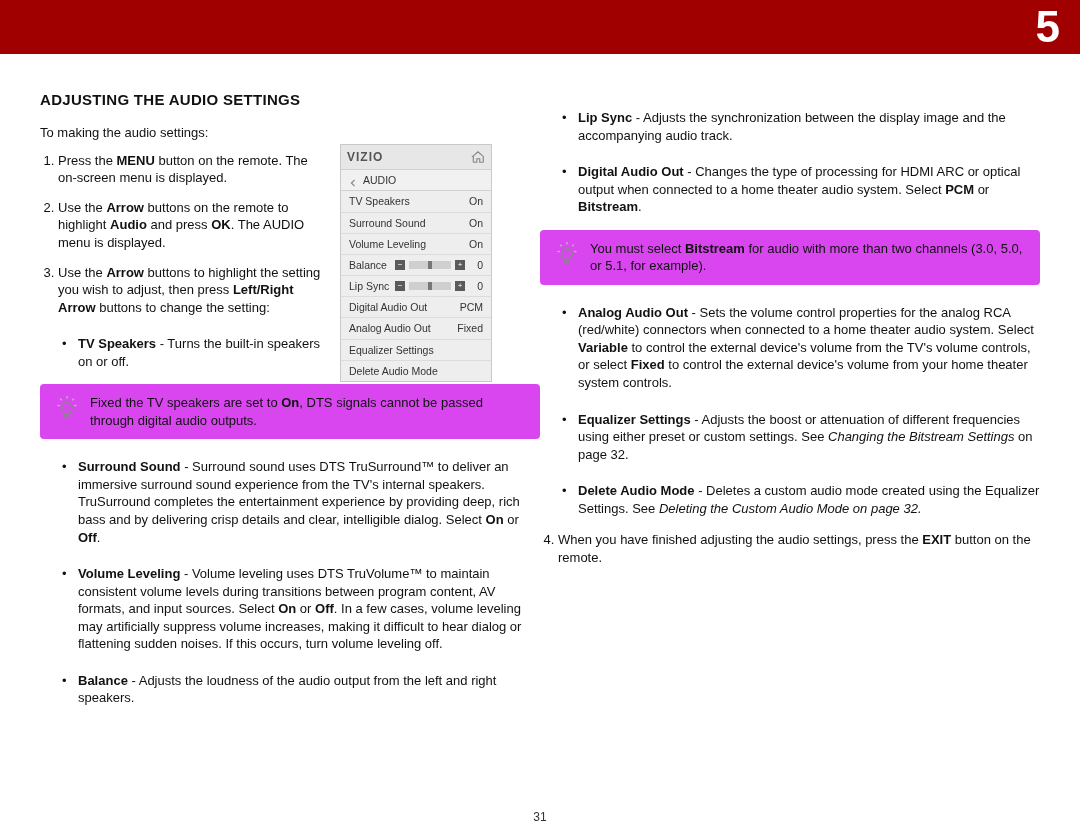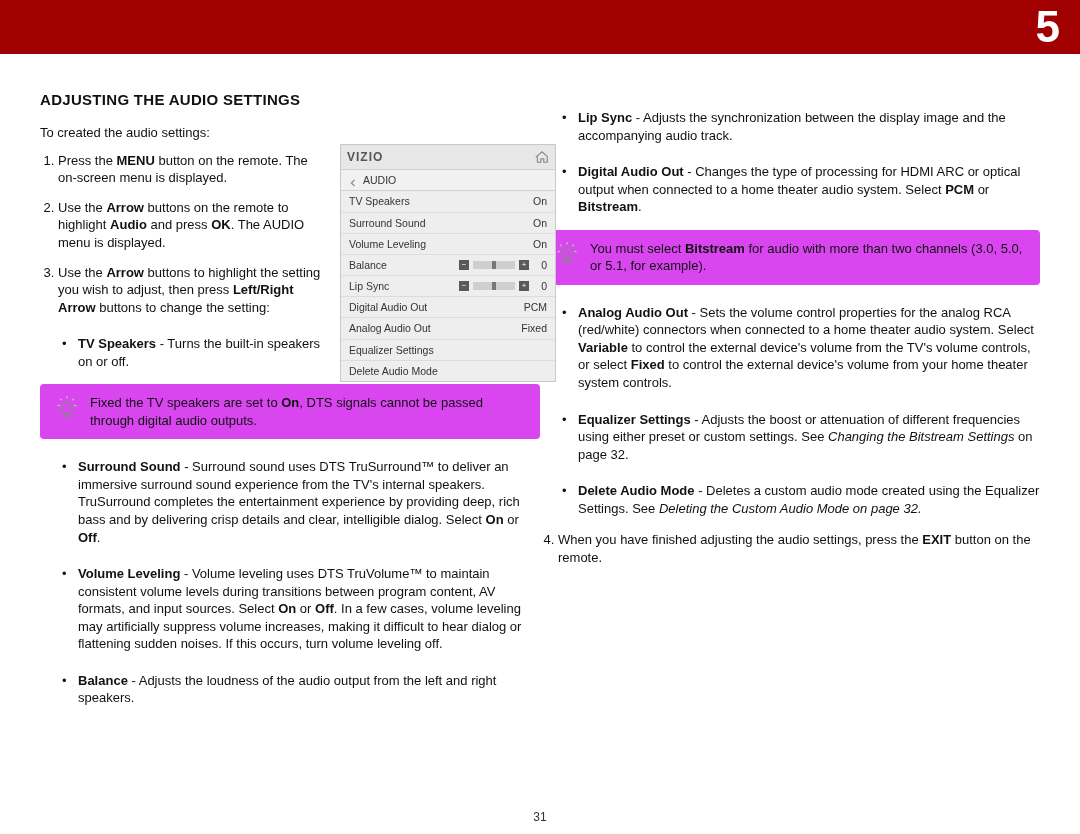--- a/index.html
+++ b/index.html
@@ -19,21 +19,21 @@
   .b { font-weight: 700; }
   .i { font-style: italic; }
   .tip { display: flex; align-items: flex-start; gap: 10px; background: #d946ef; border-radius: 4px; padding: 10px 14px; margin: 14px 0 18px; }
   .bulb { width: 26px; height: 26px; flex: 0 0 26px; margin-top: 2px; }
   .bulb svg { width: 100%; height: 100%; }
 
   
   .leftwrap { position: relative; }
   .leftwrap .textflow { width: 290px; }
 
-  .menu-mock { position: absolute; top: 54px; left: 300px; width: 216px; background: #eee; border: 1px solid #c9c9c9; font-size: 10.5px; color: #333; }
+  .menu-mock { position: absolute; top: 54px; left: 300px; width: 152px; background: #eee; border: 1px solid #c9c9c9; font-size: 10.5px; color: #333; }
   .menu-header { display: flex; align-items: center; justify-content: space-between; padding: 4px 6px; background: #e7e7e7; border-bottom: 1px solid #d2d2d2; }
   .vizio-logo { font-family: Arial, sans-serif; font-weight: 700; letter-spacing: 1px; font-size: 12px; color: #555; }
   .home-icon { width: 14px; height: 14px; }
   .menu-sub { display: flex; align-items: center; gap: 6px; padding: 3px 8px; background: #f1f1f1; border-bottom: 1px solid #d2d2d2; }
   .menu-sub .back-ic { width: 8px; height: 8px; }
   .menu-row { display: flex; align-items: center; justify-content: space-between; padding: 3px 8px; border-bottom: 1px solid #dcdcdc; }
   .menu-row:last-child { border-bottom: none; }
   .slider { display: flex; align-items: center; gap: 4px; }
   .slider-track { width: 42px; height: 8px; background: #cfcfcf; position: relative; }
   .slider-track .thumb { position: absolute; top: 0; left: 50%; transform: translateX(-50%); width: 4px; height: 8px; background: #777; }
@@ -49,21 +49,21 @@
   <div class="redbar">
     <div class="chapter">5</div>
   </div>
 
   <div class="content">
 
     <div class="col leftwrap">
       <h2 class="section">ADJUSTING THE AUDIO SETTINGS</h2>
 
       <div class="textflow">
-        <p class="intro">To created the audio settings:</p>
+        <p class="intro">To making the audio settings:</p>
         <ol class="steps">
           <li><span>Press the </span><span class="b">MENU</span><span> button on the remote. The on-screen menu is displayed.</span></li>
           <li><span>Use the </span><span class="b">Arrow</span><span> buttons on the remote to highlight </span><span class="b">Audio</span><span> and press </span><span class="b">OK</span><span>. The AUDIO menu is displayed.</span></li>
           <li><span>Use the </span><span class="b">Arrow</span><span> buttons to highlight the setting you wish to adjust, then press </span><span class="b">Left/Right Arrow</span><span> buttons to change the setting:</span>
             <ul class="bullets">
               <li><span class="b">TV Speakers</span><span> - Turns the built-in speakers on or off.</span></li>
             </ul>
           </li>
         </ol>
       </div>

